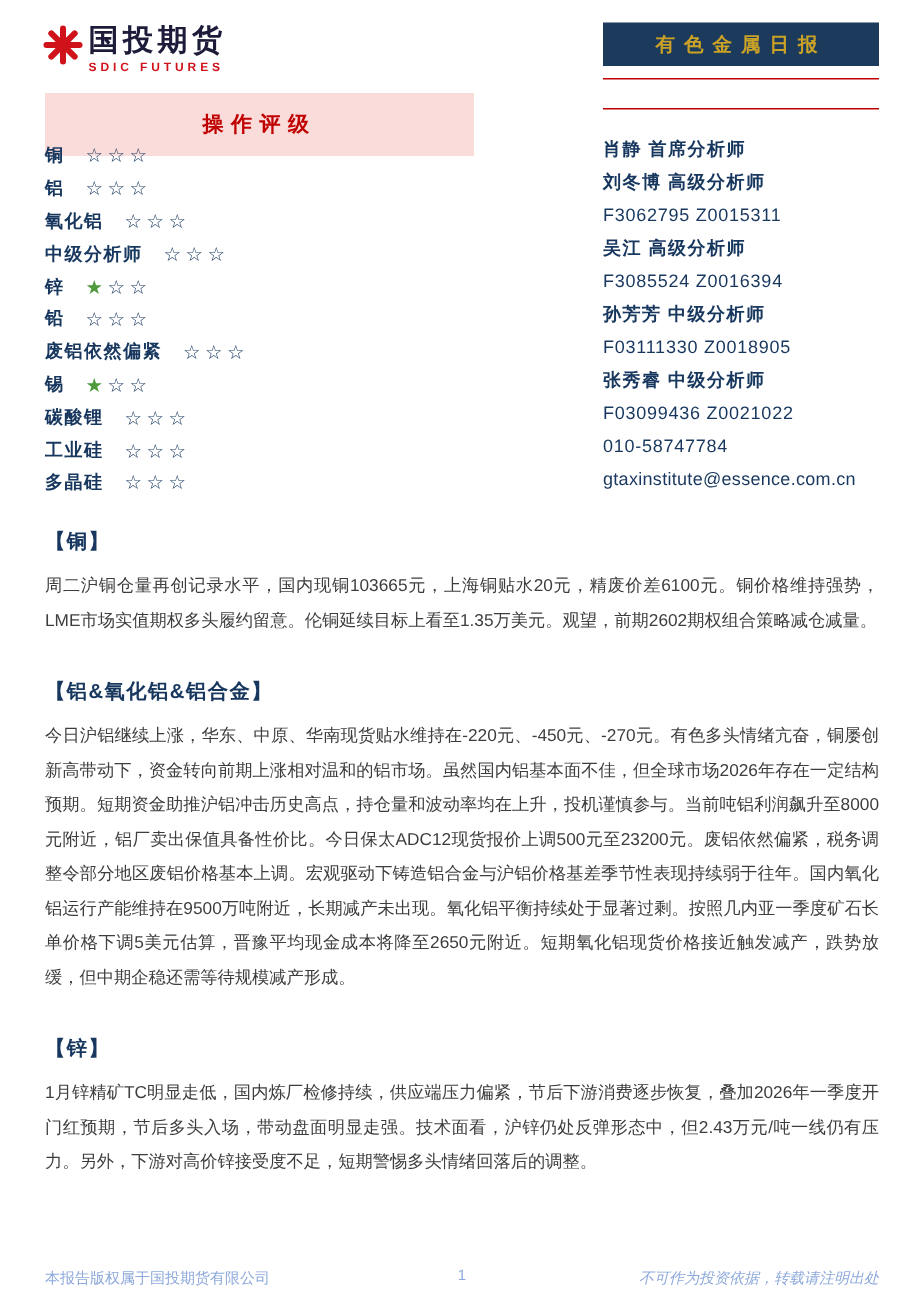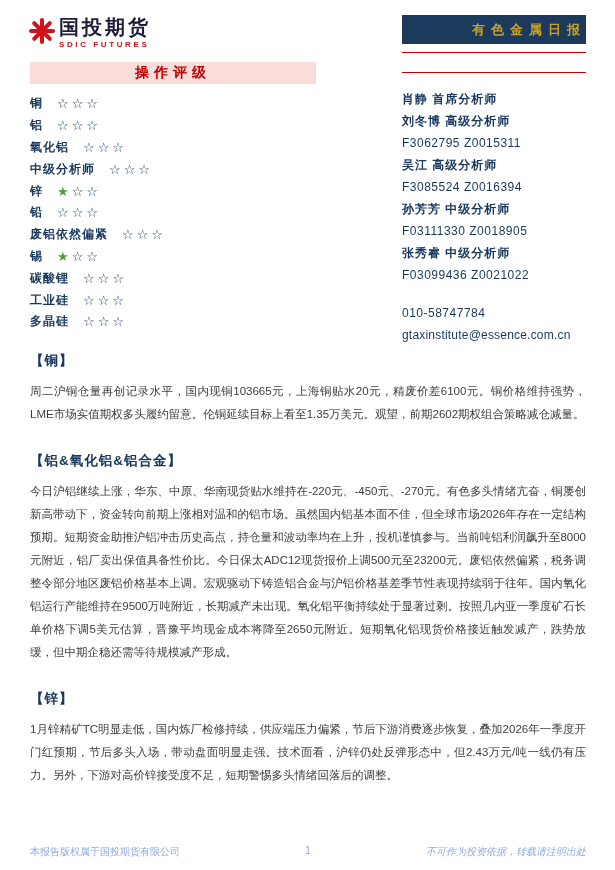--- a/index.html
+++ b/index.html
@@ -7,45 +7,45 @@
   body { font-family:"Liberation Sans","DejaVu Sans",sans-serif; }
   .page { position:relative; width:615px; height:870px; background:#ffffff; overflow:hidden; }
 
   
   .logo { position:absolute; left:28px; top:16px; display:flex; align-items:center; gap:3px; }
   .logo-text { display:flex; flex-direction:column; }
   .logo-cn { font-size:20px; font-weight:bold; color:#1c1c3a; letter-spacing:3px; line-height:1.1; }
   .logo-en { font-size:8px; color:#d0121a; letter-spacing:2.6px; font-weight:bold; margin-top:2px; }
 
   .title-box { position:absolute; left:402px; top:15px; width:184px; height:29px;
-               background:#1b3a5c; display:flex; align-items:center; justify-content:flex-end; }
+               background:#1b3a5c; display:flex; align-items:center; justify-content:center; }
   .title-box span { color:#c9a227; font-size:13px; font-weight:bold; letter-spacing:6px; }
   .date-line { position:absolute; left:402px; width:184px; height:1px; background:#c00000; }
   .line-top { top:52px; }
   .line-bottom { top:72px; }
   .date-text { position:absolute; left:402px; top:55px; width:184px; text-align:center;
                color:#c00000; font-size:11.5px; font-weight:bold; letter-spacing:1px; }
 
   
-  .ratings-banner { position:absolute; left:30px; top:62px; width:286px; height:22px;
+  .ratings-banner { position:absolute; left:30px; top:62px; width:286px; height:42px;
                     background:#fadcdb; display:flex; align-items:center; justify-content:center; }
   .ratings-banner span { color:#c00000; font-size:14px; font-weight:bold; letter-spacing:5px; }
   .ratings-list { position:absolute; left:30px; top:93px; width:320px; }
   .rating-row { height:21.8px; display:flex; align-items:center; }
   .metal { color:#17375e; font-weight:bold; font-size:12px; letter-spacing:1px; }
   .stars { margin-left:14px; font-size:13px; letter-spacing:3px; line-height:1; }
   .star-green { color:#4e9a3c; }
   .star-navy { color:#17375e; }
 
   
   .analysts { position:absolute; left:402px; top:88px; width:200px;
               color:#17375e; font-size:12px; line-height:22px; }
   .an-name { font-weight:bold; letter-spacing:1px; }
   .an-code { letter-spacing:0.5px; }
-  .an-phone { margin-top:16px; letter-spacing:0.5px; }
+  .an-phone { letter-spacing:0.5px; }
   .an-email { letter-spacing:0.2px; }
 
   
   .content { position:absolute; left:30px; top:352px; width:556px; }
   .section { margin-bottom:26px; }
   .sec-head { color:#17375e; font-weight:bold; font-size:13.5px; margin-bottom:10px; letter-spacing:1px; }
   .sec-body { font-size:11.5px; line-height:23px; color:#3d3d3d; text-align:justify; }
 
   
   .footer { position:absolute; left:30px; top:845px; width:556px;

